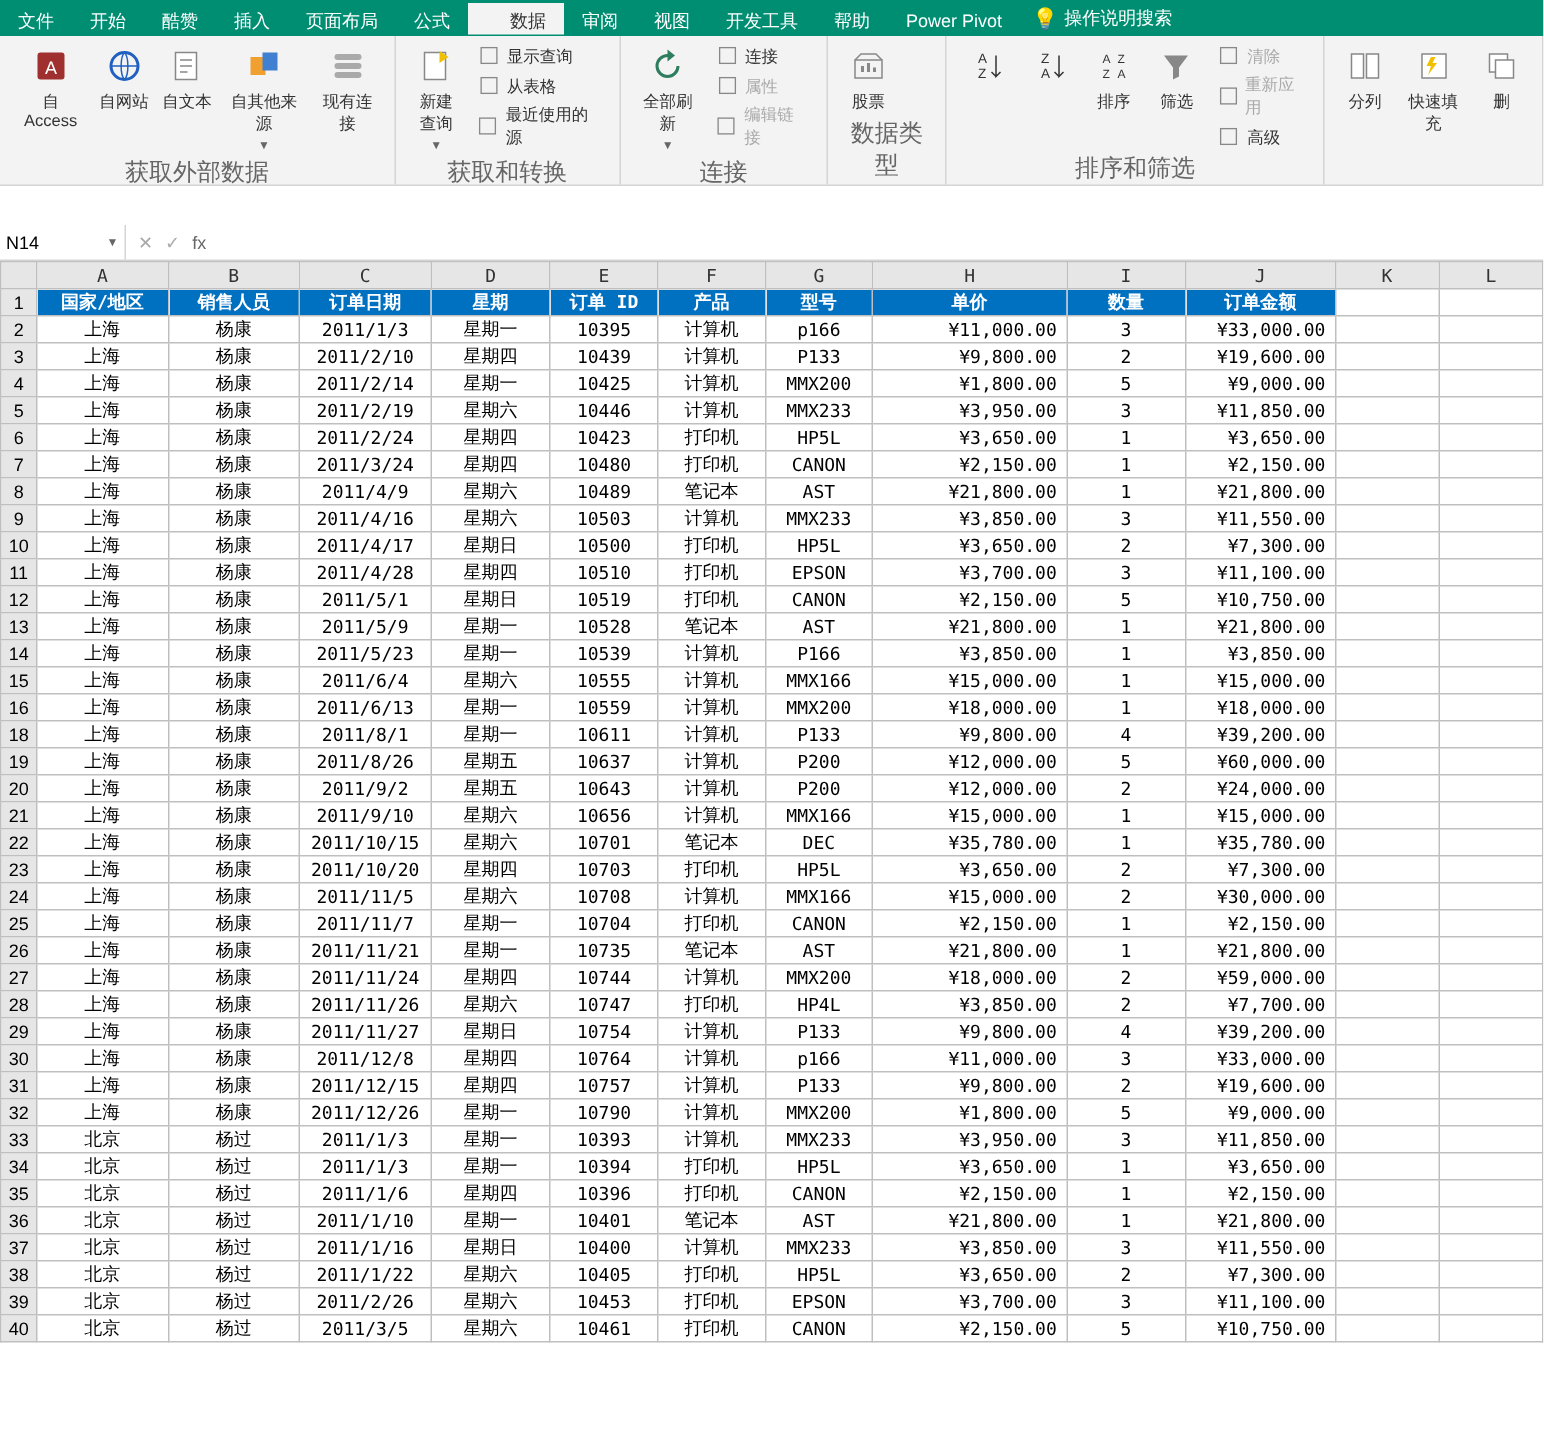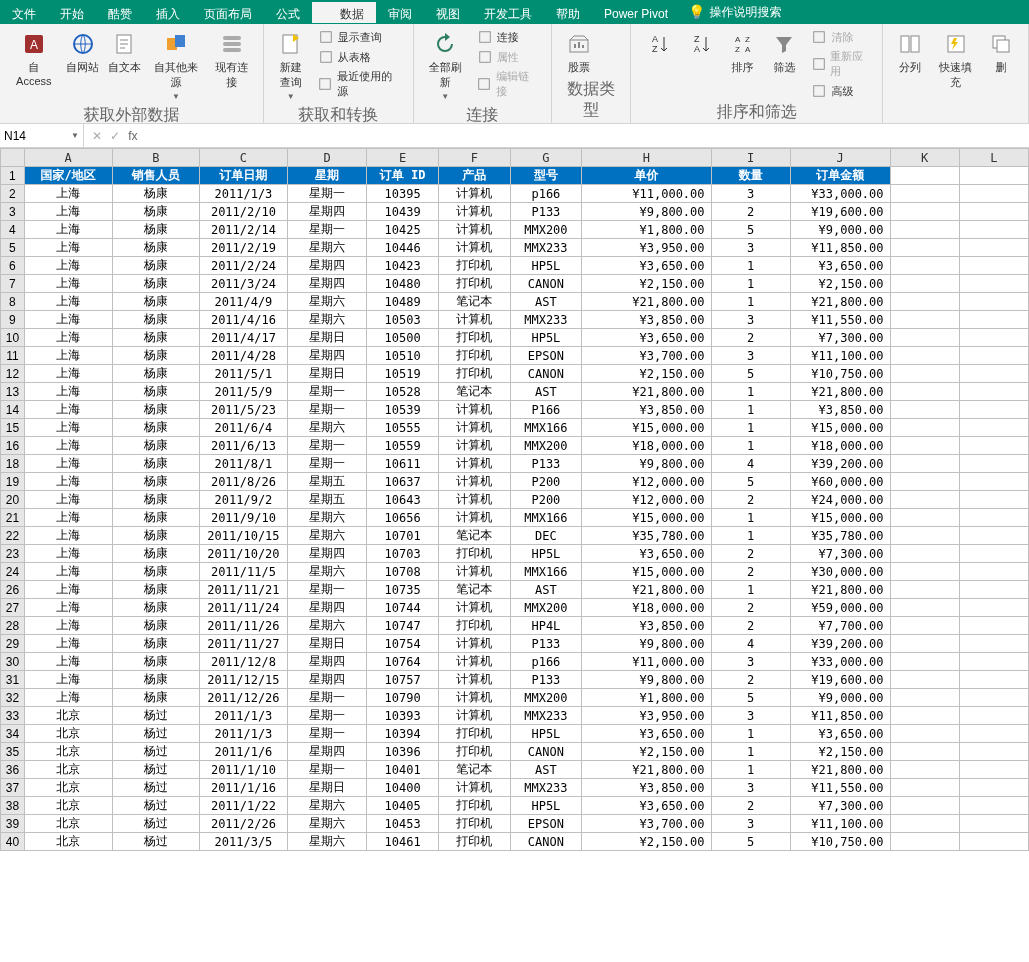--- a/index.html
+++ b/index.html
@@ -20,21 +20,21 @@
 .ribbon-btn { display: flex; flex-direction: column; align-items: center; gap: 2px; cursor: pointer; padding: 2px; min-width: 38px; }
 .ribbon-btn .icon { width: 28px; height: 28px; display: flex; align-items: center; justify-content: center; }
 .ribbon-btn .icon svg { width: 24px; height: 24px; }
 .ribbon-btn-label { font-size: 11px; color: #333; text-align: center; }
 .ribbon-subcol { display: flex; flex-direction: column; gap: 2px; font-size: 11px; }
 .ribbon-subitem { display: flex; align-items: center; gap: 4px; padding: 1px 4px; cursor: pointer; color: #333; }
 .ribbon-subitem.disabled { color: #aaa; }
 .small-icon { width: 16px; height: 16px; display: inline-flex; align-items: center; justify-content: center; }
 
 
-.formula-row { display: flex; height: 24px; border-bottom: 1px solid #d4d4d4; align-items: center; background: #fff; }
+.formula-row { display: flex; height: 24px; border-bottom: 1px solid #d4d4d4; align-items: center; background: #fff; margin-top: 26px; }
 .name-box { width: 84px; border-right: 1px solid #d4d4d4; padding: 0 4px; display: flex; align-items: center; justify-content: space-between; height: 100%; }
 .name-box input { border: none; width: 60px; font-size: 12px; outline: none; }
 .fb-buttons { display: flex; align-items: center; gap: 8px; padding: 0 8px; color: #aaa; }
 .fb-buttons span { cursor: pointer; }
 .fx-label { color: #666; padding-right: 4px; }
 .formula-input { flex: 1; border: none; outline: none; font-size: 12px; padding: 0 4px; }
 
 
 .grid-wrap { position: relative; overflow: auto; height: calc(962px - 24px - 100px - 24px); }
 table.grid { border-collapse: collapse; table-layout: fixed; }
@@ -693,20 +693,35 @@
           <td class=" col-E">10708</td>
           <td class=" col-F">计算机</td>
           <td class=" col-G">MMX166</td>
           <td class="right col-H">¥15,000.00</td>
           <td class=" col-I">2</td>
           <td class="right col-J">¥30,000.00</td>
           <td class="empty"></td>
           <td class="empty"></td>
         </tr>
         <tr>
+          <td class="row-hdr">25</td>
+          <td class=" col-A">上海</td>
+          <td class=" col-B">杨康</td>
+          <td class=" col-C">2011/11/7</td>
+          <td class=" col-D">星期一</td>
+          <td class=" col-E">10704</td>
+          <td class=" col-F">打印机</td>
+          <td class=" col-G">CANON</td>
+          <td class="right col-H">¥2,150.00</td>
+          <td class=" col-I">1</td>
+          <td class="right col-J">¥2,150.00</td>
+          <td class="empty"></td>
+          <td class="empty"></td>
+        </tr>
+        <tr>
           <td class="row-hdr">26</td>
           <td class=" col-A">上海</td>
           <td class=" col-B">杨康</td>
           <td class=" col-C">2011/11/21</td>
           <td class=" col-D">星期一</td>
           <td class=" col-E">10735</td>
           <td class=" col-F">笔记本</td>
           <td class=" col-G">AST</td>
           <td class="right col-H">¥21,800.00</td>
           <td class=" col-I">1</td>

